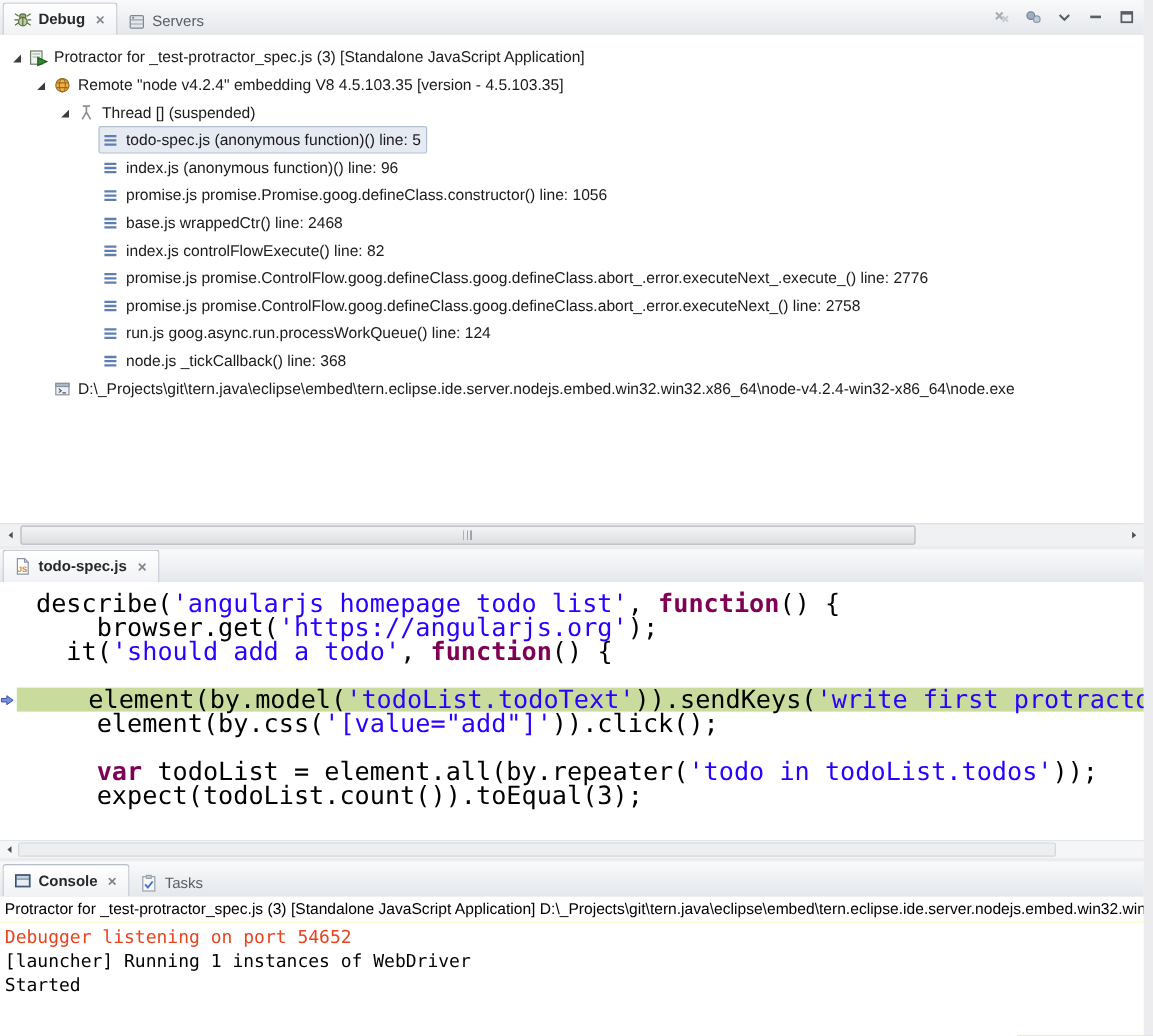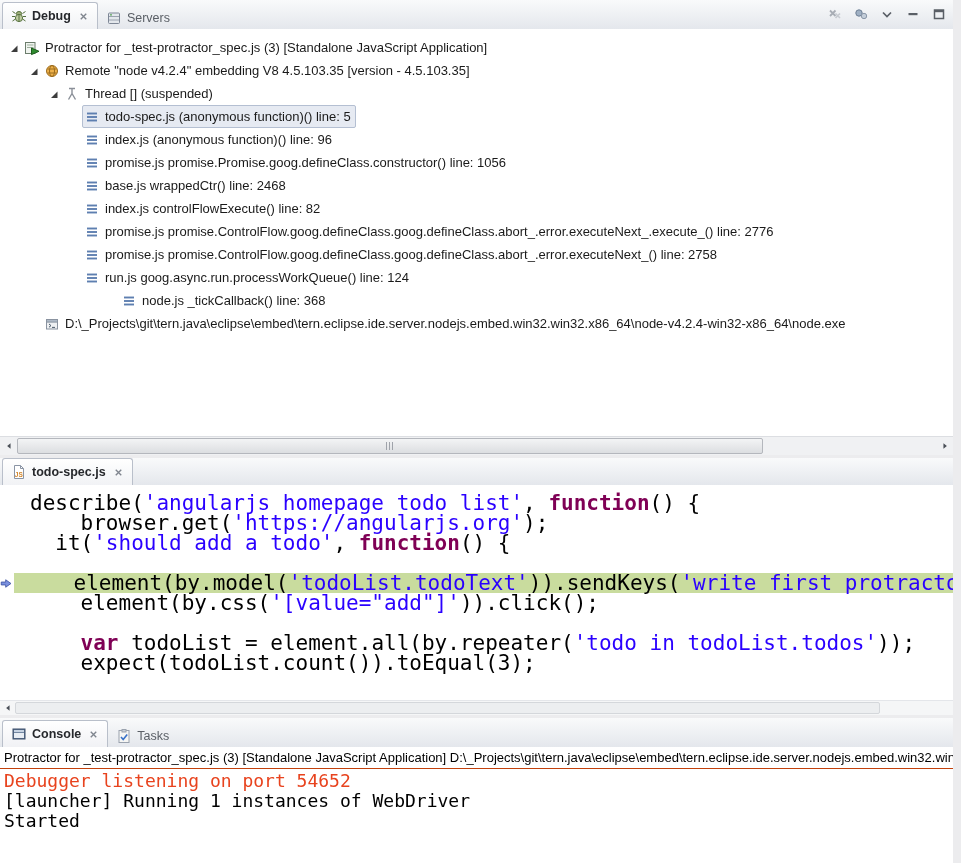--- a/index.html
+++ b/index.html
@@ -1,18 +1,18 @@
 <!DOCTYPE html>
 <html style="--string_color: #2A00FF; --keyword_color: #7F0055; --stderr_color: #E8431E; --current_line_bg: #C9DC9E; --selection_bg: #E6EAF2; --selection_border: #B4BFD2;"><head>
 <meta charset="utf-8">
 <style>
   html,body{margin:0;padding:0;background:#d8d8d8;}
   .window{position:relative;width:961px;height:863px;background:#ececee;overflow:hidden;
           font-family:"Liberation Sans",sans-serif;color:#1a1a1a;}
-  .pane{position:absolute;left:0;right:8px;background:#c2410c;}
+  .pane{position:absolute;left:0;right:8px;background:#fef9c3;}
   #debug-pane{top:0;height:455px;}
   #editor-pane{top:458px;height:257px;}
   #console-pane{top:718px;bottom:0;}
 
   
   .tabbar{position:relative;display:flex;align-items:flex-end;height:29px;
           background:linear-gradient(#f9fafb,#e4e7ec);border-bottom:1px solid #c6cbd4;padding:0 2px;}
   .tab{display:flex;align-items:center;gap:5px;height:23px;padding:0 8px;font-size:12.5px;
        color:#5a5f66;white-space:nowrap;}
   .tab.active{background:linear-gradient(#ffffff,#f1f2f5);border:1px solid #b9bfca;border-bottom:none;
@@ -58,21 +58,21 @@
             font-size:21px;color:#000;padding-left:16px;}
   .cline.current .ccontent{background:var(--current_line_bg);padding-left:9px;}
   .seg-s{color:var(--string_color);}
   .seg-k{color:var(--keyword_color);font-weight:bold;}
   .seg-p{color:#000;}
 
   
   .console-title{position:absolute;top:29px;left:0;right:0;height:21px;background:#fff;
                  font-size:13px;line-height:22px;padding-left:4px;white-space:nowrap;overflow:hidden;color:#000;}
   #console-output{position:absolute;top:51px;left:0;right:0;bottom:0;background:#fff;
-                  font-family:"DejaVu Sans Mono","Liberation Mono",monospace;font-size:18px;
+                  font-family:"DejaVu Sans Mono","Liberation Mono",monospace;font-size:15px;
                   line-height:20px;padding:2px 0 0 4px;white-space:pre;overflow:hidden;color:#000;}
   .oline.stderr{color:var(--stderr_color);}
 </style>
 </head>
 <body>
 
 <div class="window">
 
   <section class="pane" id="debug-pane">
     <div class="tabbar">
@@ -310,21 +310,21 @@
                 <g stroke="#5e7fb0" stroke-width="1.9">
                   <line x1="3" y1="4.5" x2="13" y2="4.5"></line>
                   <line x1="3" y1="8" x2="13" y2="8"></line>
                   <line x1="3" y1="11.5" x2="13" y2="11.5"></line>
                 </g>
               </svg>
             </span>
             <span class="tlabel">run.js goog.async.run.processWorkQueue() line: 124</span>
           </span>
         </div>
-        <div class="trow" style="padding-left: 66px; gap: 37px;">
+        <div class="trow" style="padding-left: 66px;">
           <span class="expander"></span>
           <span class="selwrap">
             <span class="icon16">
               <svg viewBox="0 0 16 16">
                 <g stroke="#5e7fb0" stroke-width="1.9">
                   <line x1="3" y1="4.5" x2="13" y2="4.5"></line>
                   <line x1="3" y1="8" x2="13" y2="8"></line>
                   <line x1="3" y1="11.5" x2="13" y2="11.5"></line>
                 </g>
               </svg>

